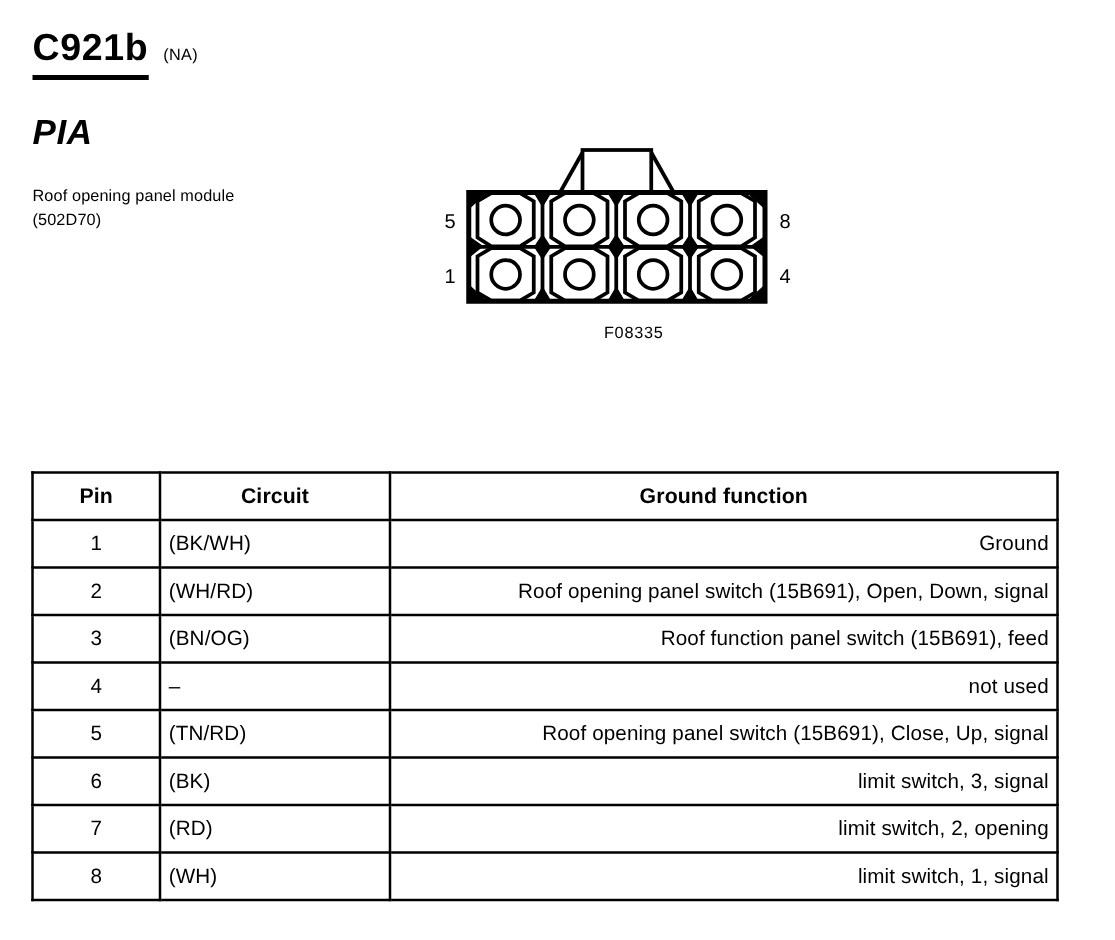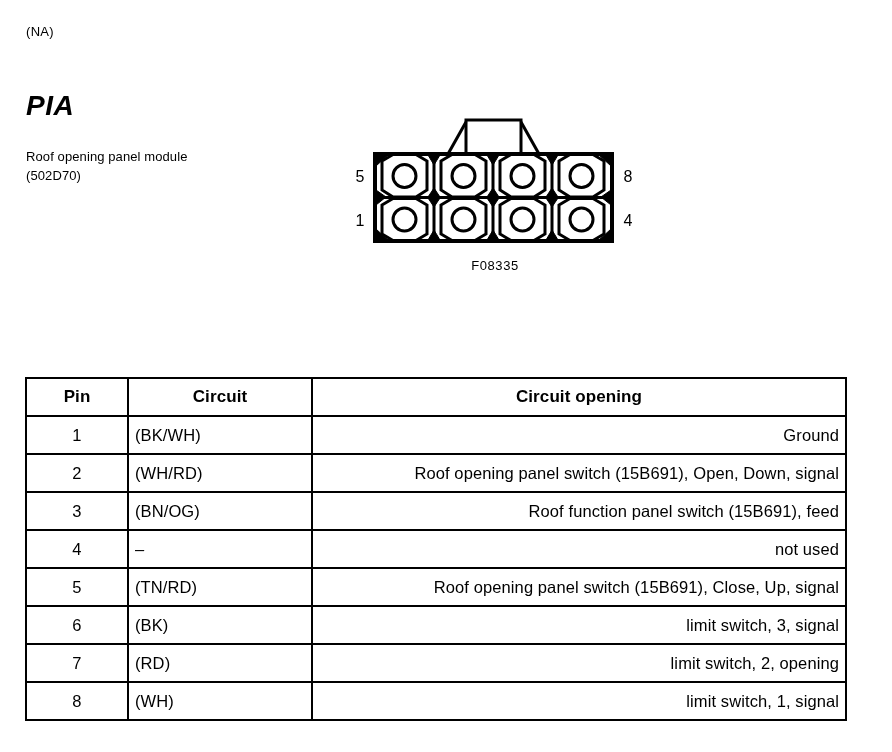--- a/index.html
+++ b/index.html
@@ -29,20 +29,21 @@
     font-weight: bold;
     letter-spacing: 0.5px;
     line-height: 1;
     padding-bottom: 6px;
     border-bottom: 4px solid #000;
     display: inline-block;
   }
   #connector-region {
     font-size: 13px;
     font-weight: normal;
+    margin-left: 12px;
     letter-spacing: 0.3px;
   }
 
   #connector-type {
     position: absolute;
     left: 26px;
     top: 90px;
     font-size: 28px;
     font-weight: bold;
     font-style: italic;
@@ -65,21 +66,21 @@
     position: absolute;
     left: 340px;
     top: 110px;
     width: 310px;
     height: 180px;
   }
   #connector-figure svg { display: block; }
 
   #figure-caption {
     position: absolute;
-    left: 340px;
+    left: 352px;
     top: 258px;
     width: 310px;
     text-align: center;
     font-size: 13px;
     letter-spacing: 0.6px;
   }
 
   
   #pinout-table {
     position: absolute;
@@ -104,20 +105,21 @@
     font-size: 17px;
   }
   .col-pin    { width: 88px;  text-align: center; }
   .col-circuit{ width: 170px; text-align: left; }
   .col-func   { text-align: right; padding-left: 14px; }
 </style>
 </head>
 <body>
 
 <div id="connector-title-block">
+  <span id="connector-id">C921b</span>
   <span id="connector-region">(NA)</span>
 </div>
 
 <div id="connector-type">PIA</div>
 
 <div id="component-desc">Roof opening panel module (502D70)</div>
 
 <div id="connector-figure">
   <svg width="310" height="180" viewBox="0 0 310 180">
     <g fill="none" stroke="#000" stroke-width="3">
@@ -211,21 +213,21 @@
   </svg>
 </div>
 
 <div id="figure-caption">F08335</div>
 
 <table id="pinout-table">
   <thead>
     <tr>
       <th class="col-pin">Pin</th>
       <th class="col-circuit">Circuit</th>
-      <th class="col-func" style="text-align:center;">Circuit opening</th>
+      <th class="col-func" style="text-align:center;">Ground function</th>
     </tr>
   </thead>
   <tbody id="pinout-body">
       <tr>
         <td class="col-pin">1</td>
         <td class="col-circuit">(BK/WH)</td>
         <td class="col-func">Ground</td>
       </tr>
       <tr>
         <td class="col-pin">2</td>

